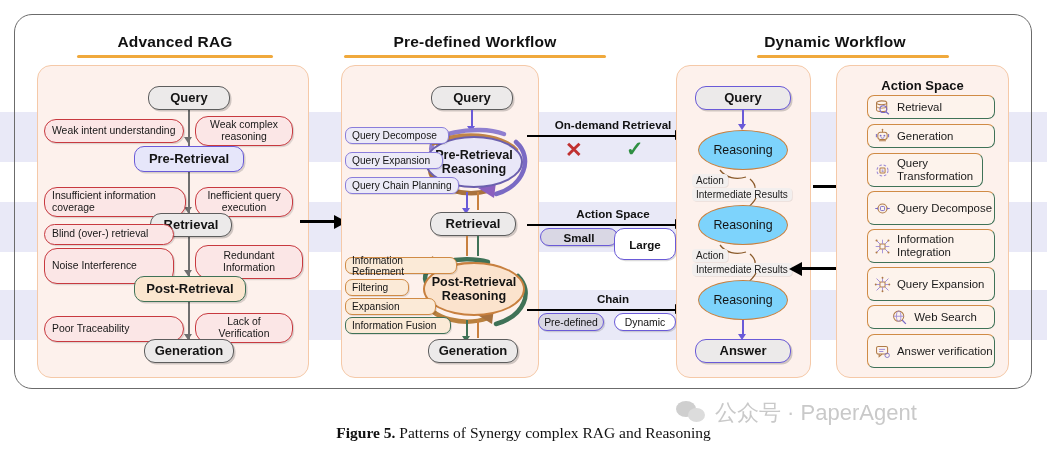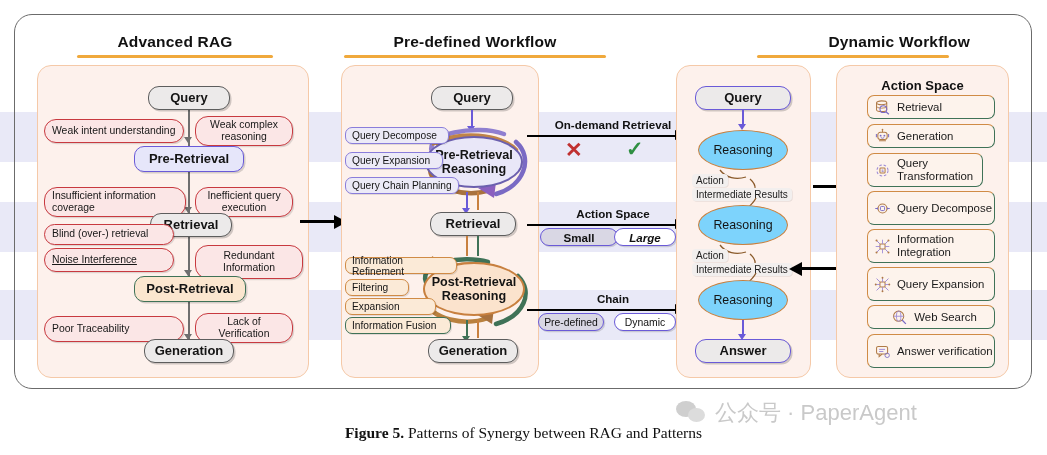--- a/index.html
+++ b/index.html
@@ -128,21 +128,21 @@
 <div class="stripe s3"></div>
 
 <div class="outer-frame"></div>
 
 <div class="col-title" style="left:40px;top:33px;width:270px;">Advanced RAG</div>
 <div class="col-underline" style="left:77px;top:55px;width:196px;"></div>
 
 <div class="col-title" style="left:340px;top:33px;width:270px;">Pre-defined Workflow</div>
 <div class="col-underline" style="left:344px;top:55px;width:262px;"></div>
 
-<div class="col-title" style="left:700px;top:33px;width:270px;text-align:right;">Dynamic Workflow</div>
+<div class="col-title" style="left:700px;top:33px;width:270px;">Dynamic Workflow</div>
 <div class="col-underline" style="left:757px;top:55px;width:192px;"></div>
 
 <div class="panel" style="left:37px;top:65px;width:272px;height:313px;"></div>
 
 <div class="vline" style="left:188px;top:110px;height:252px;"></div>
 <div class="vhead" style="left:184px;top:137px;"></div>
 <div class="vhead" style="left:184px;top:207px;"></div>
 <div class="vhead" style="left:184px;top:270px;"></div>
 <div class="vhead" style="left:184px;top:334px;"></div>
 
@@ -152,21 +152,21 @@
 <div class="issue c" style="left:195px;top:116px;width:98px;height:30px;padding:0 5px;">Weak complex reasoning</div>
 
 <div class="node purple-node" style="left:134px;top:146px;width:110px;height:26px;">Pre-Retrieval</div>
 
 <div class="issue l" style="left:44px;top:187px;width:142px;height:30px;">Insufficient information coverage</div>
 <div class="issue c" style="left:195px;top:187px;width:98px;height:30px;padding:0 5px;">Inefficient query execution</div>
 
 <div class="node gray-node" style="left:150px;top:213px;width:82px;height:24px;">Retrieval</div>
 
 <div class="issue l" style="left:44px;top:224px;width:130px;height:21px;">Blind (over-) retrieval</div>
-<div class="issue l" style="left:44px;top:248px;width:130px;height:24px;text-decoration:underline;">Noise Interference</div>
+<div class="issue l" style="left:44px;top:248px;width:130px;height:36px;">Noise Interference</div>
 <div class="issue c" style="left:195px;top:245px;width:108px;height:30px;padding:16px 5px;">Redundant Information</div>
 
 <div class="node green-node" style="left:134px;top:276px;width:112px;height:26px;">Post-Retrieval</div>
 
 <div class="issue l" style="left:44px;top:316px;width:140px;height:26px;">Poor Traceability</div>
 <div class="issue c" style="left:195px;top:313px;width:98px;height:30px;padding:0 5px;">Lack of Verification</div>
 
 <div class="node gray-node" style="left:144px;top:339px;width:90px;height:24px;">Generation</div>
 
 <div class="big-arrow" style="left:300px;top:220px;width:36px;"></div>
@@ -228,21 +228,21 @@
 <div class="cmp-title" style="left:538px;top:118px;width:150px;">On-demand Retrieval</div>
 <div class="cmp-line" style="left:527px;top:135px;width:150px;"></div>
 <div class="cmp-arrow" style="left:675px;top:130px;"></div>
 <div class="mark x" style="left:565px;top:139px;">✕</div>
 <div class="mark v" style="left:626px;top:138px;">✓</div>
 
 <div class="cmp-title" style="left:538px;top:207px;width:150px;">Action Space</div>
 <div class="cmp-line" style="left:527px;top:224px;width:150px;"></div>
 <div class="cmp-arrow" style="left:675px;top:219px;"></div>
 <div class="cmp-opt opt-gray" style="left:540px;top:228px;width:78px;height:18px;">Small</div>
-<div class="cmp-opt opt-white" style="left:614px;top:228px;width:62px;height:18px;font-style:italic;">Large</div>
+<div class="cmp-opt opt-white" style="left:614px;top:228px;width:62px;height:32px;">Large</div>
 
 <div class="cmp-title" style="left:538px;top:292px;width:150px;">Chain</div>
 <div class="cmp-line" style="left:527px;top:309px;width:150px;"></div>
 <div class="cmp-arrow" style="left:675px;top:304px;"></div>
 <div class="cmp-opt opt-gray opt-small" style="left:538px;top:313px;width:66px;height:18px;">Pre-defined</div>
 <div class="cmp-opt opt-white opt-small" style="left:614px;top:313px;width:62px;height:18px;">Dynamic</div>
 
 <div class="panel" style="left:676px;top:65px;width:135px;height:313px;"></div>
 
 <div class="node gray-purple-node" style="left:695px;top:86px;width:96px;height:24px;">Query</div>
@@ -404,14 +404,14 @@
 
 <div class="watermark">
   <span class="wm-logo">
     <span class="wm-b1"></span>
       <span class="wm-b2"></span>
   </span>
   <span>公众号 · PaperAgent</span>
 </div>
 
 <div class="caption">
-  <b>Figure 5.</b><span> Patterns of Synergy between RAG and Patterns</span>
+  <b>Figure 5.</b><span> Patterns of Synergy complex RAG and Reasoning</span>
 </div>
 
 </body></html>

